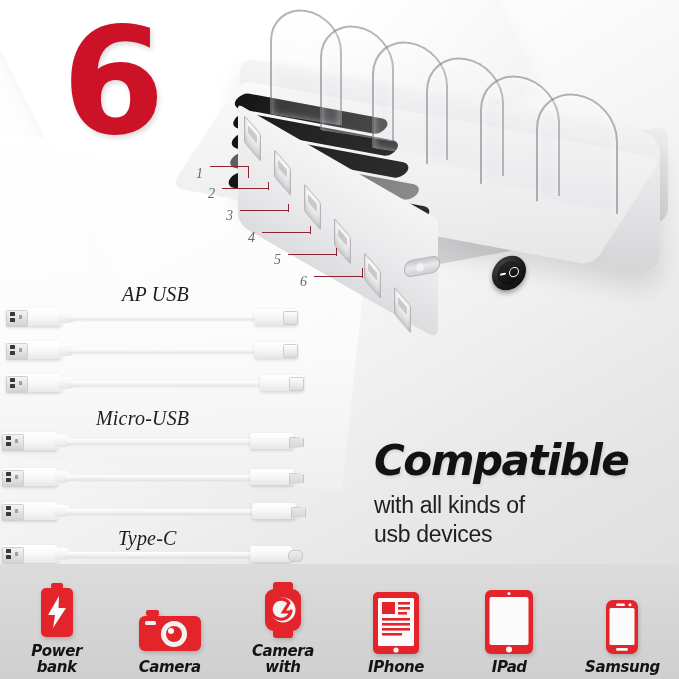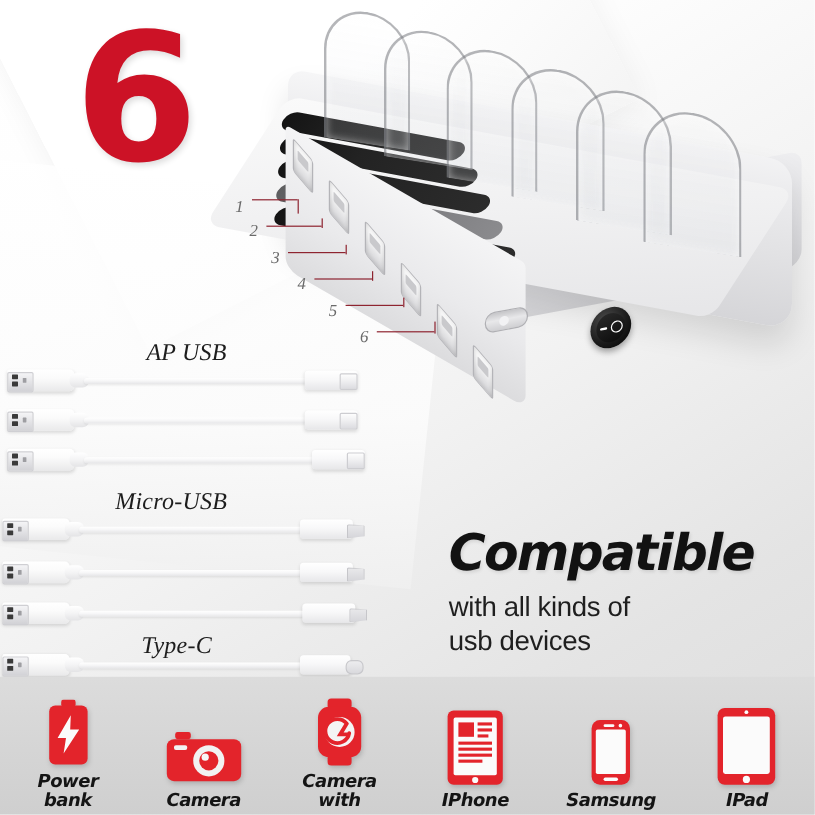--- a/index.html
+++ b/index.html
@@ -487,37 +487,37 @@
           <rect x="10" y="37" width="28" height="2.6" fill="#e3242b"></rect>
           <rect x="10" y="42" width="20" height="2.6" fill="#e3242b"></rect>
           <circle cx="24" cy="59" r="2.6" fill="#fbfbfb"></circle>
         </svg>
       </div>
       <div class="devlabel">IPhone</div>
     </div>
 
     <div class="dev">
       <div class="devicon">
+        <svg width="50" height="66" viewBox="0 0 50 66">
+          <rect x="1" y="1" width="48" height="64" rx="6" fill="#e3242b"></rect>
+          <rect x="5.5" y="8" width="39" height="48" rx="2" fill="#fbfbfb"></rect>
+          <circle cx="25" cy="4.5" r="1.6" fill="#fbfbfb"></circle>
+          <circle cx="25" cy="60.5" r="3" fill="#fbfbfb"></circle>
+        </svg>
+      </div>
+      <div class="devlabel">IPad</div>
+    </div>
+
+    <div class="dev">
+      <div class="devicon">
         <svg width="34" height="56" viewBox="0 0 34 56">
           <rect x="1" y="1" width="32" height="54" rx="7" fill="#e3242b"></rect>
           <rect x="4.5" y="9" width="25" height="37" rx="1.5" fill="#fbfbfb"></rect>
           <rect x="11" y="4.5" width="9" height="2.4" rx="1.2" fill="#fbfbfb"></rect>
           <circle cx="25" cy="5.7" r="1.5" fill="#fbfbfb"></circle>
           <rect x="11" y="49" width="12" height="2.8" rx="1.4" fill="#fbfbfb"></rect>
         </svg>
       </div>
       <div class="devlabel">Samsung</div>
     </div>
 
-    <div class="dev">
-      <div class="devicon">
-        <svg width="50" height="66" viewBox="0 0 50 66">
-          <rect x="1" y="1" width="48" height="64" rx="6" fill="#e3242b"></rect>
-          <rect x="5.5" y="8" width="39" height="48" rx="2" fill="#fbfbfb"></rect>
-          <circle cx="25" cy="4.5" r="1.6" fill="#fbfbfb"></circle>
-          <circle cx="25" cy="60.5" r="3" fill="#fbfbfb"></circle>
-        </svg>
-      </div>
-      <div class="devlabel">IPad</div>
-    </div>
-
   </div>
 </div>
 
 </body></html>

